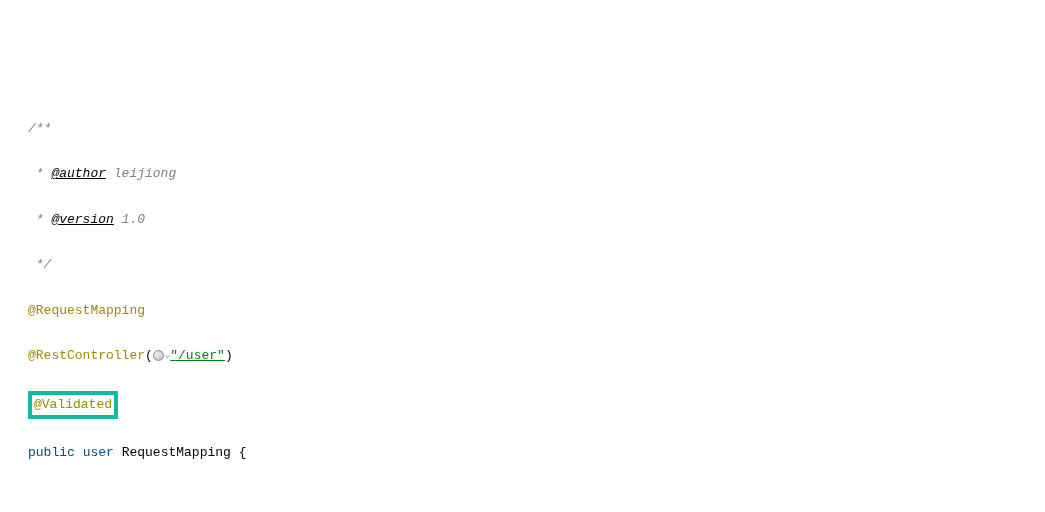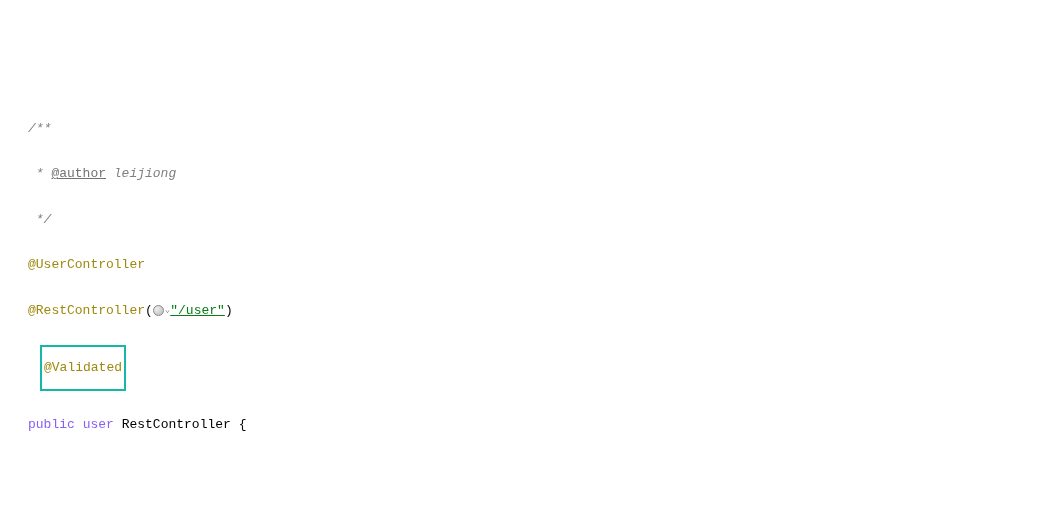--- a/index.html
+++ b/index.html
@@ -15,22 +15,22 @@
       overflow: hidden;
     }
     .code-area {
       padding-left: 28px;
     }
     .line {
       display: block;
       min-height: 22px;
     }
     .comment { color: #808080; font-style: italic; }
-    .doc-tag { color: #737373; text-decoration: underline; }
-    .keyword { color: #8b5cf6; }
+    .doc-tag { color: #000000; font-style: italic; text-decoration: underline; }
+    .keyword { color: #0c4a6e; }
     .annotation { color: #9e880d; }
     .string-u { color: #067d17; text-decoration: underline; }
     .type { color: #000000; }
     .plain { color: #080808; }
     .globe-icon {
       display: inline-block;
       width: 11px;
       height: 11px;
       border: 1px solid #888;
       border-radius: 50%;
@@ -38,40 +38,40 @@
       vertical-align: middle;
       margin-right: 1px;
       background: radial-gradient(circle at 30% 30%, #eee, #bbb);
     }
     .dropdown-v {
       font-size: 9px;
       color: #888;
       vertical-align: middle;
     }
     .red-box {
-      border: 2px solid #14b8a6;
-      padding: 12px 2px;
+      border: 4px solid #14b8a6;
+      padding: 1px 2px;
       display: inline-block;
       line-height: 1.4;
-      margin-left: 12px;
     }
   </style>
 </head>
 <body>
 
 
 
 <div class="code-area">
 <span class="line"><span class="comment">/**</span></span>
 <span class="line"><span class="comment"> * </span><span class="doc-tag">@author</span><span class="comment"> leijiong</span></span>
+<span class="line"><span class="comment"> * </span><span class="doc-tag">@version</span><span class="comment"> 1.0</span></span>
 <span class="line"><span class="comment"> */</span></span>
-<span class="line"><span class="annotation">@UserController</span></span>
+<span class="line"><span class="annotation">@RequestMapping</span></span>
 <span class="line"><span class="annotation">@RestController</span><span class="plain">(</span><span class="globe-icon"></span><span class="dropdown-v">⌄</span><span class="string-u">"/user"</span><span class="plain">)</span></span>
 <span class="line"><span class="red-box"><span class="annotation">@Validated</span></span></span>
-<span class="line"><span class="keyword">public</span> <span class="keyword">user</span> <span class="type">RestController</span> <span class="plain">{</span></span>
+<span class="line"><span class="keyword">public</span> <span class="keyword">user</span> <span class="type">RequestMapping</span> <span class="plain">{</span></span>
 <span class="line"> </span>
 
 
 
 
 
 
 
 
 

